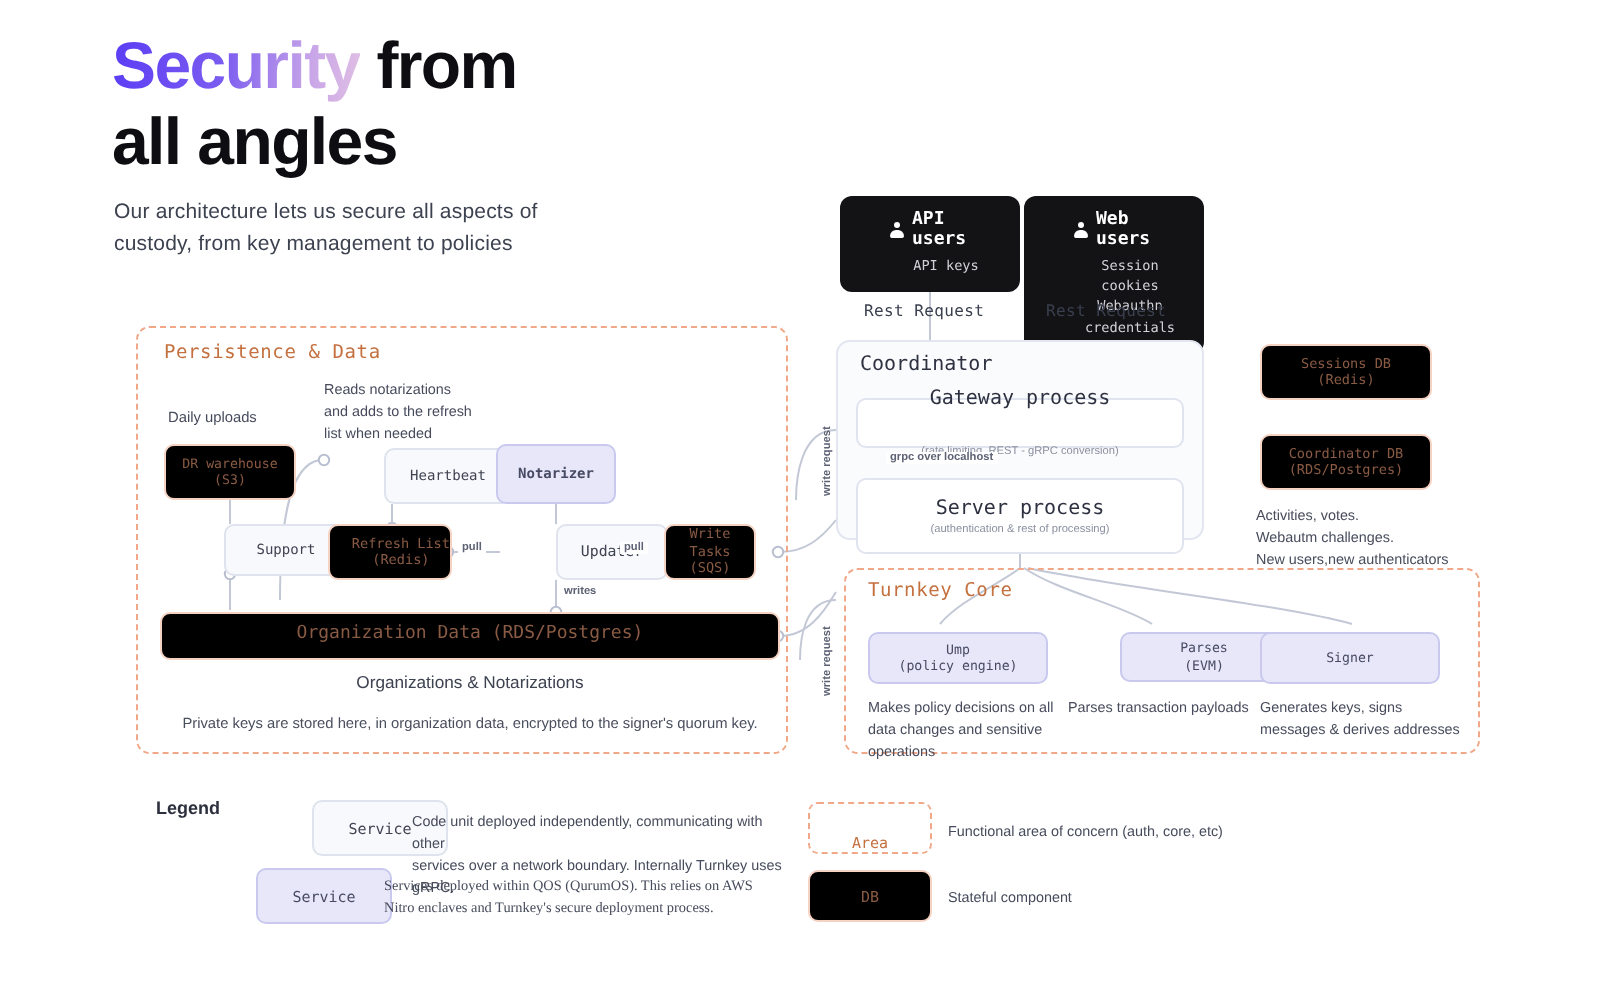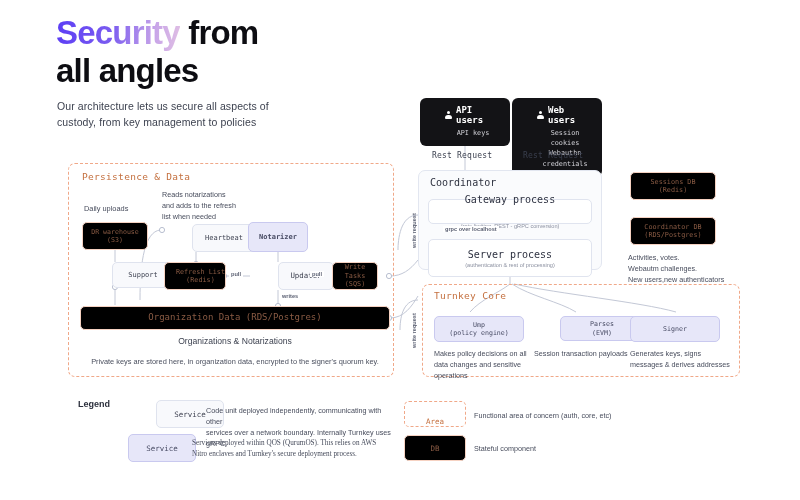--- a/index.html
+++ b/index.html
@@ -287,21 +287,21 @@
     <div class="l1">Parses
 (EVM)</div>
   </div>
   <div class="node n-qos" style="left:630px; top:316px; width:90px; height:26px; font-size:6.6px;align-items:center;">
     <div class="l1">Signer</div>
   </div>
 
   <div class="note" style="left:434px; top:348px; width:96px;">Makes policy decisions on all
 data changes and sensitive
 operations</div>
-  <div class="note" style="left:534px; top:348px; width:96px;">Session transaction payloads</div>
+  <div class="note" style="left:534px; top:348px; width:96px;">Parses transaction payloads</div>
   <div class="note" style="left:630px; top:348px; width:104px;">Generates keys, signs
 messages &amp; derives addresses</div>
 
   <div class="legend-title">Legend</div>
 
   <div class="lg-box n-service" style="left:128px; top:400px; width:68px; height:28px;">
     <span>Service</span>
   </div>
   <div class="lg-text" style="left:206px; top:405px; width:190px;">Code unit deployed independently, communicating with other
 services over a network boundary. Internally Turnkey uses gRPC.</div>

